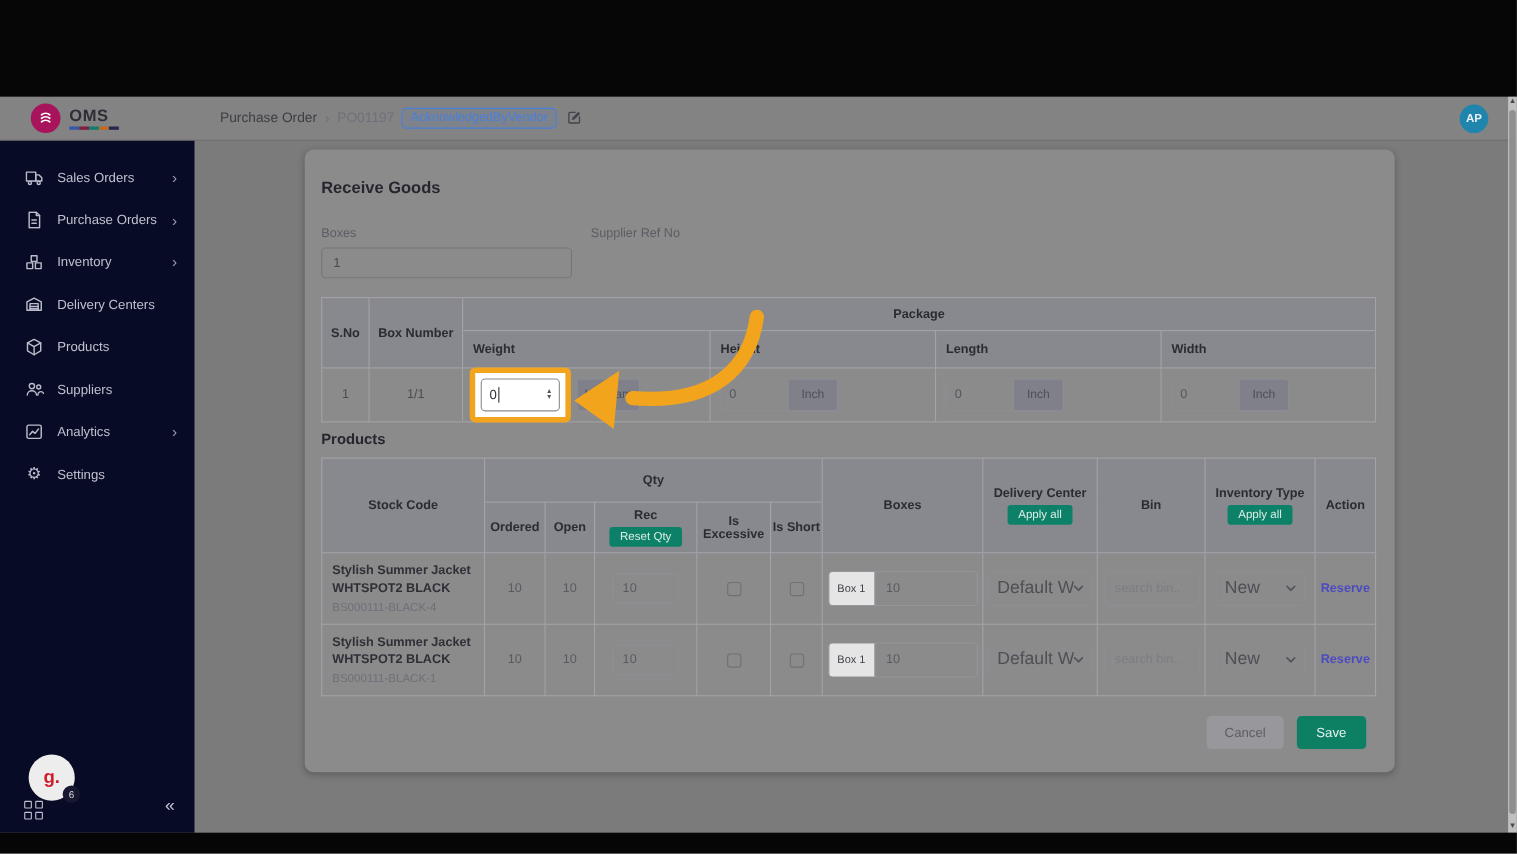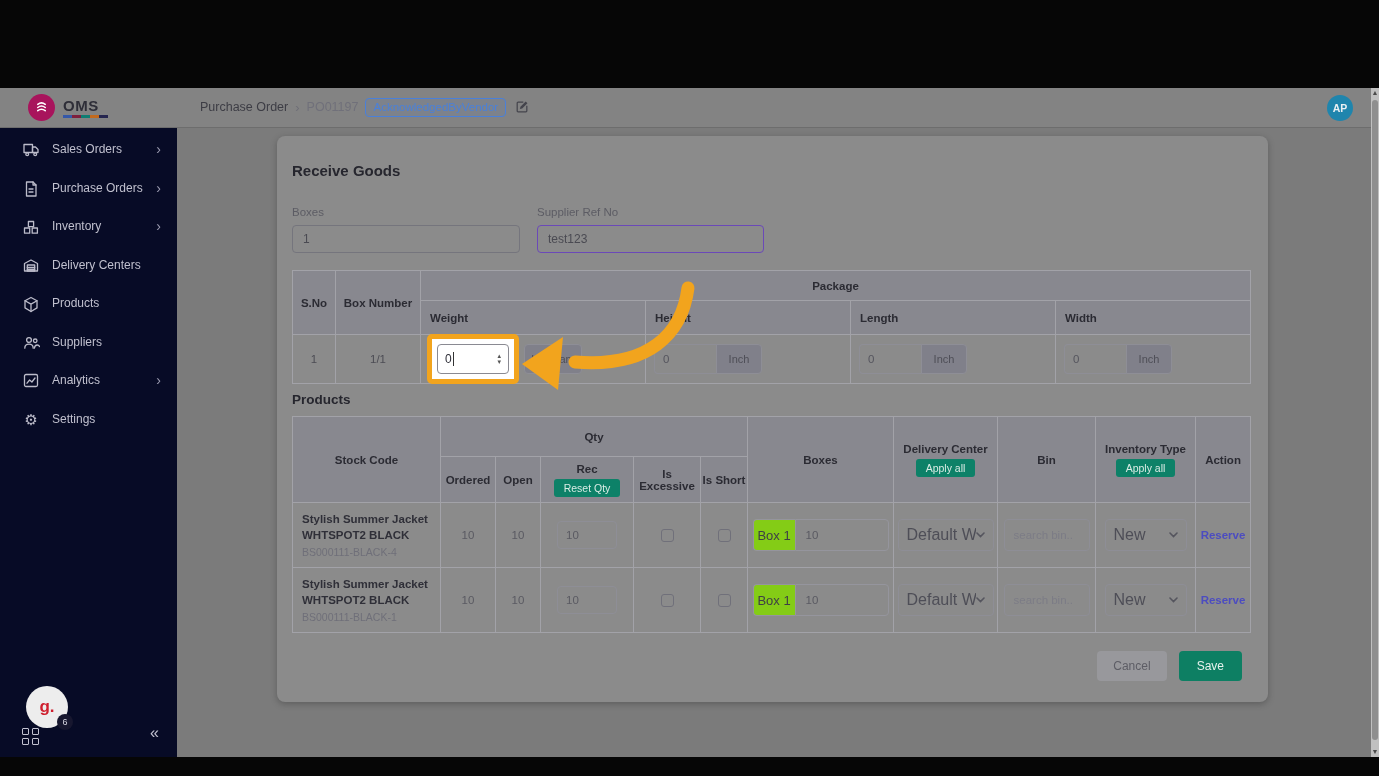--- a/index.html
+++ b/index.html
@@ -23,21 +23,21 @@
   .bc-id { color:#70707a; }
   .status-badge { color:#4a80d9; border:1px solid #4a80d9; border-radius:4px; padding:1px 7px; font-size:11.5px;
                   background:rgba(74,128,217,0.10); line-height:1.35; }
   .edit-icon { display:flex; margin-left:2px; cursor:pointer; }
   .avatar { position:absolute; right:26px; top:7px; width:26px; height:26px; border-radius:50%; background:#1f85ad;
             color:#e9f0f3; display:flex; align-items:center; justify-content:center; font-size:10.5px; font-weight:bold; cursor:pointer; }
 
   
   .sidebar { position:absolute; left:0; top:128px; width:177px; height:629px; background:#070b26; }
   .nav { padding-top:14px; }
-  .nav-item { height:38.5px; display:flex; align-items:flex-start; padding:0 16px 0 22px; color:#c0c0ce; font-size:12px; cursor:pointer; }
+  .nav-item { height:38.5px; display:flex; align-items:center; padding:0 16px 0 22px; color:#c0c0ce; font-size:12px; cursor:pointer; }
   .nav-icon { width:18px; margin-right:12px; display:flex; justify-content:center; flex:none; }
   .nav-icon svg { stroke:#bcbcca; fill:none; stroke-width:1.3; stroke-linecap:round; stroke-linejoin:round; }
   .nav-gear { color:#bcbcca; font-size:15px; line-height:1; }
   .nav-chevron { margin-left:auto; color:#9b9bb0; font-size:14px; line-height:1; }
   .chat-widget { position:absolute; left:26px; top:558px; width:42px; height:42px; background:#ededed; border-radius:50%;
                  display:flex; align-items:center; justify-content:center; cursor:pointer; }
   .chat-logo { color:#cf1f2e; font-weight:bold; font-size:17px; }
   .chat-badge { position:absolute; right:-5px; bottom:-2px; width:16px; height:16px; border-radius:50%; background:#17172f;
                 color:#d7d7e2; font-size:9px; display:flex; align-items:center; justify-content:center; }
   .grid-icon { position:absolute; left:22px; top:600px; width:17px; height:17px; display:grid;
@@ -91,22 +91,22 @@
   .btn-teal { background:#0d8168; color:#d9ece5; border:none; border-radius:3px; font-size:10.5px; padding:3px 10px;
               font-family:inherit; cursor:pointer; }
   .stock-cell { text-align:left !important; padding:0 9px; }
   .p-name { font-weight:bold; color:#2f2f38; font-size:11.5px; line-height:1.35; }
   .p-sku { color:#6f6f79; font-size:10.5px; margin-top:3px; }
   .rec-input { width:60px; height:28px; border:1px solid #8e8e96; border-radius:4px; background:transparent;
                padding:0 8px; color:#5a5a62; font-size:11.5px; font-family:inherit; }
   input[type=checkbox] { appearance:none; -webkit-appearance:none; width:13px; height:13px; border:1.5px solid #70707a;
                border-radius:3px; background:transparent; cursor:pointer; vertical-align:middle; }
   .box-group { display:inline-flex; align-items:center; }
-  .box-label { width:42px; height:32px; background:#84cc16; border:1px solid #95959d; border-right:none;
-               border-radius:4px 0 0 4px; display:flex; align-items:center; justify-content:center; color:#3e3e46; font-size:13px; }
+  .box-label { width:42px; height:32px; background:#e5e5e5; border:1px solid #95959d; border-right:none;
+               border-radius:4px 0 0 4px; display:flex; align-items:center; justify-content:center; color:#3e3e46; font-size:10px; }
   .box-input { width:94px; height:32px; border:1px solid #95959d; border-radius:0 4px 4px 0; background:transparent;
                padding:0 10px; color:#5a5a62; font-size:11.5px; font-family:inherit; }
   .select { display:inline-flex; align-items:center; justify-content:space-between; width:96px; height:32px;
             border:1px solid #8e8e96; border-radius:4px; padding:0 8px; color:#4e4e57; font-size:16px; cursor:pointer; }
   .select.small { width:82px; }
   .select svg { stroke:#55555e; fill:none; stroke-width:1.6; stroke-linecap:round; flex:none; }
   .sel-text { overflow:hidden; white-space:nowrap; }
   .bin-input { width:86px; height:32px; border:1px solid #8e8e96; border-radius:4px; background:transparent;
                padding:0 9px; font-size:11.5px; color:#5a5a62; font-family:inherit; }
   .bin-input::placeholder { color:#7c7c86; }
@@ -263,21 +263,20 @@
 <div class="content">
   <div class="card">
     <div class="rg-title">Receive Goods</div>
 
     <div class="field field-boxes">
       <label>Boxes</label>
       <input value="1" style="">
     </div>
     <div class="field field-supplier">
       <label>Supplier Ref No</label>
-      <input value="test123" style="">
     </div>
 
     <table class="pkg-table">
       <colgroup>
           <col style="width:43px">
           <col style="width:85px">
           <col style="width:225px">
           <col style="width:205px">
           <col style="width:205px">
           <col style="width:195px">

